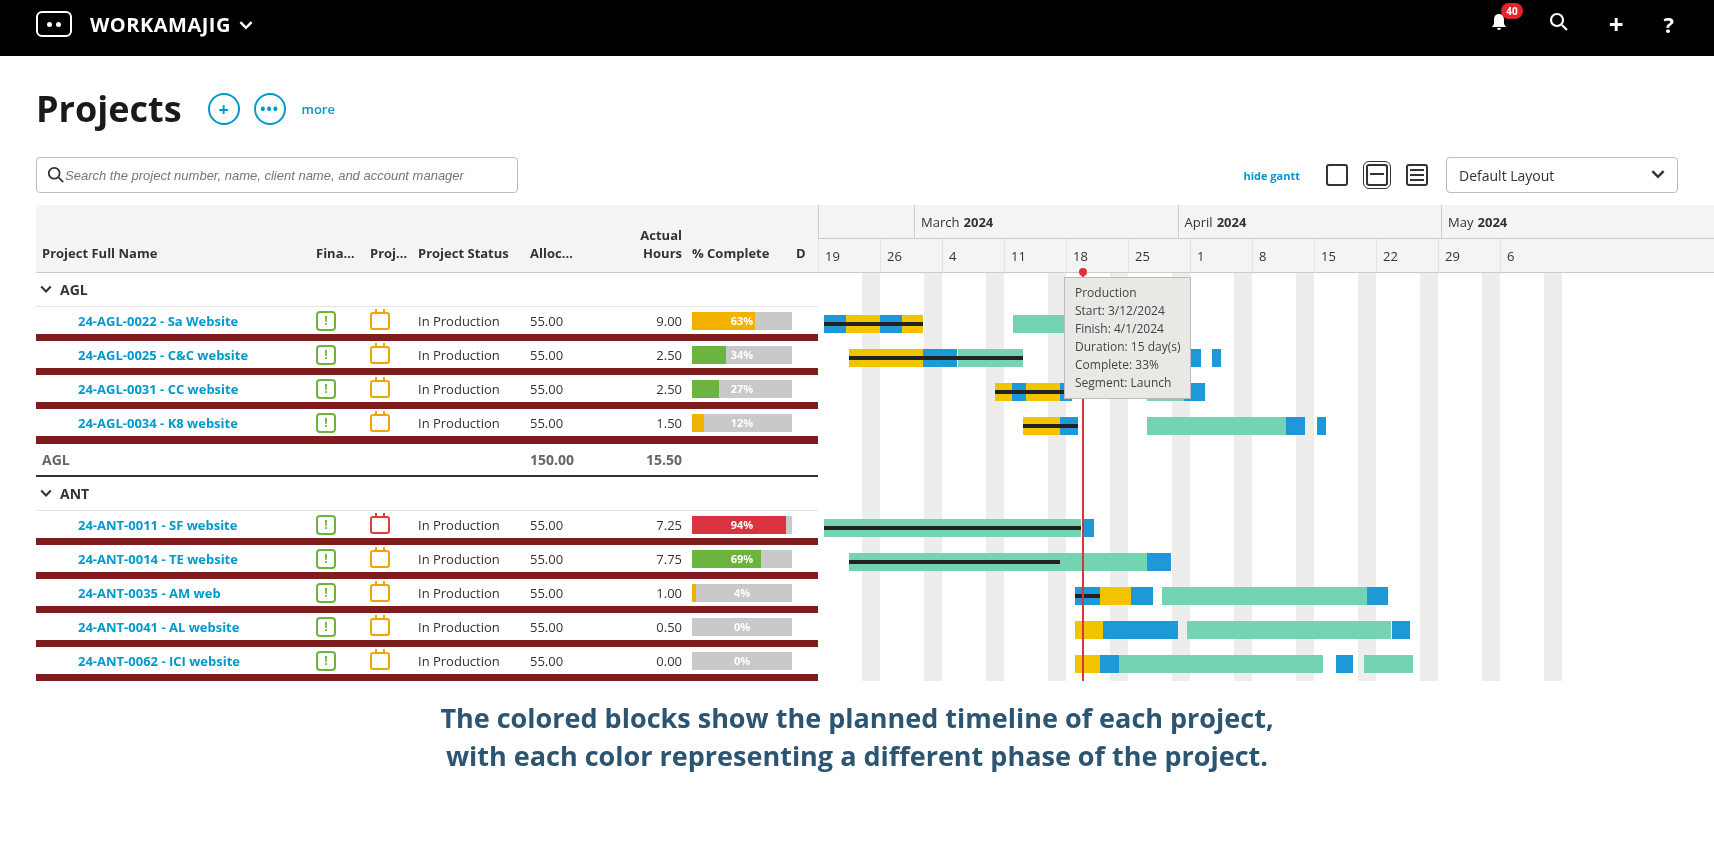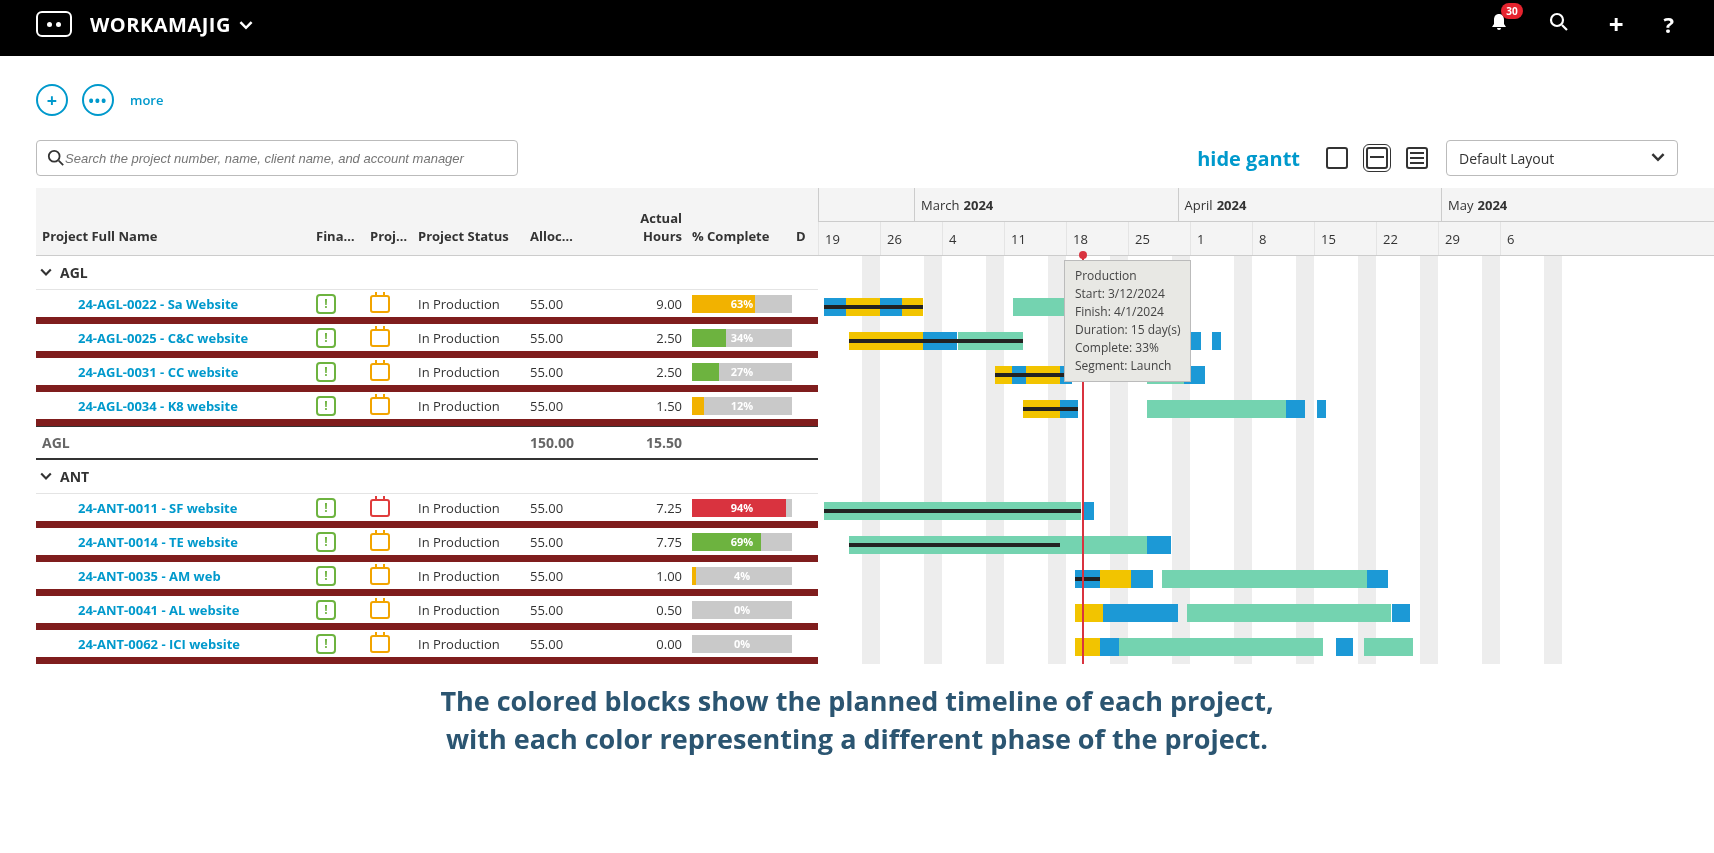--- a/index.html
+++ b/index.html
@@ -19,21 +19,21 @@
 .page-title-row { display: flex; align-items: center; gap: 14px; padding: 28px 36px 16px; }
 .page-title { font-size: 36px; font-weight: 700; color: #1a1a1a; margin-right: 12px; }
 .circ-btn { width: 32px; height: 32px; border: 2.5px solid #0099cc; border-radius: 50%; display: flex; align-items: center; justify-content: center; color: #0099cc; cursor: pointer; font-size: 18px; font-weight: 700; }
 .more-link { color: #0099cc; font-size: 13px; font-weight: 600; margin-left: 2px; }
 
 
 .toolbar-row { display: flex; align-items: center; padding: 8px 36px 12px; gap: 18px; }
 .search-box { border: 1px solid #bbb; border-radius: 4px; height: 36px; width: 482px; display: flex; align-items: center; padding: 0 10px; }
 .search-box input { border: none; outline: none; flex: 1; font-size: 13px; font-style: italic; color: #888; }
 .tool-spacer { flex: 1; }
-.hide-gantt { color: #0099cc; font-weight: 700; font-size: 20px; margin-right: 8px; }
+.hide-gantt { color: #0099cc; font-weight: 700; font-size: 11px; margin-right: 8px; }
 .view-icon { width: 22px; height: 22px; border: 2px solid #333; border-radius: 3px; cursor: pointer; }
 .view-icon.active { outline: 1px solid #333; outline-offset: 2px; }
 .layout-select { height: 36px; border: 1px solid #bbb; border-radius: 4px; padding: 0 38px 0 12px; font-size: 14px; display: flex; align-items: center; position: relative; min-width: 232px; }
 .layout-select .cv { position: absolute; right: 12px; }
 
 
 .grid-wrap { display: flex; padding: 0 0 0 36px; position: relative; }
 .left-panel { width: 782px; flex-shrink: 0; }
 .right-panel { flex: 1; position: relative; overflow: hidden; }
 
@@ -113,34 +113,35 @@
           <path d="M1 3 L5 7 L9 3" stroke="#fff" stroke-width="1.8" fill="none"></path>
         </svg>
     </span>
   </div>
   <div class="hdr-spacer"></div>
   <div class="hdr-icons">
     <div class="bell-wrap">
       <svg width="20" height="20" viewBox="0 0 20 20">
           <path d="M10 2 C7 2 5 4 5 8 L5 12 L3 15 L17 15 L15 12 L15 8 C15 4 13 2 10 2 M8 16 A2 2 0 0 0 12 16" fill="#fff"></path>
         </svg>
-      <span class="badge-count">30</span>
+      <span class="badge-count">40</span>
     </div>
     <span>
       <svg width="20" height="20" viewBox="0 0 20 20">
           <circle cx="8" cy="8" r="6" stroke="#fff" stroke-width="2.2" fill="none"></circle>
           <path d="M13 13 L18 18" stroke="#fff" stroke-width="2.2"></path>
         </svg>
     </span>
     <span style="font-size:26px;font-weight:700;">+</span>
     <span style="font-size:22px;font-weight:700;">?</span>
   </div>
 </div>
 
 <div class="page-title-row">
+  <h1 class="page-title">Projects</h1>
   <div class="circ-btn">+</div>
   <div class="circ-btn" style="letter-spacing:1px;font-size:14px;">•••</div>
   <span class="more-link">more</span>
 </div>
 
 <div class="toolbar-row">
   <div class="search-box">
     <svg width="18" height="18" viewBox="0 0 20 20">
         <circle cx="8" cy="8" r="6" stroke="#333" stroke-width="2" fill="none"></circle>
         <path d="M13 13 L18 18" stroke="#333" stroke-width="2"></path>

